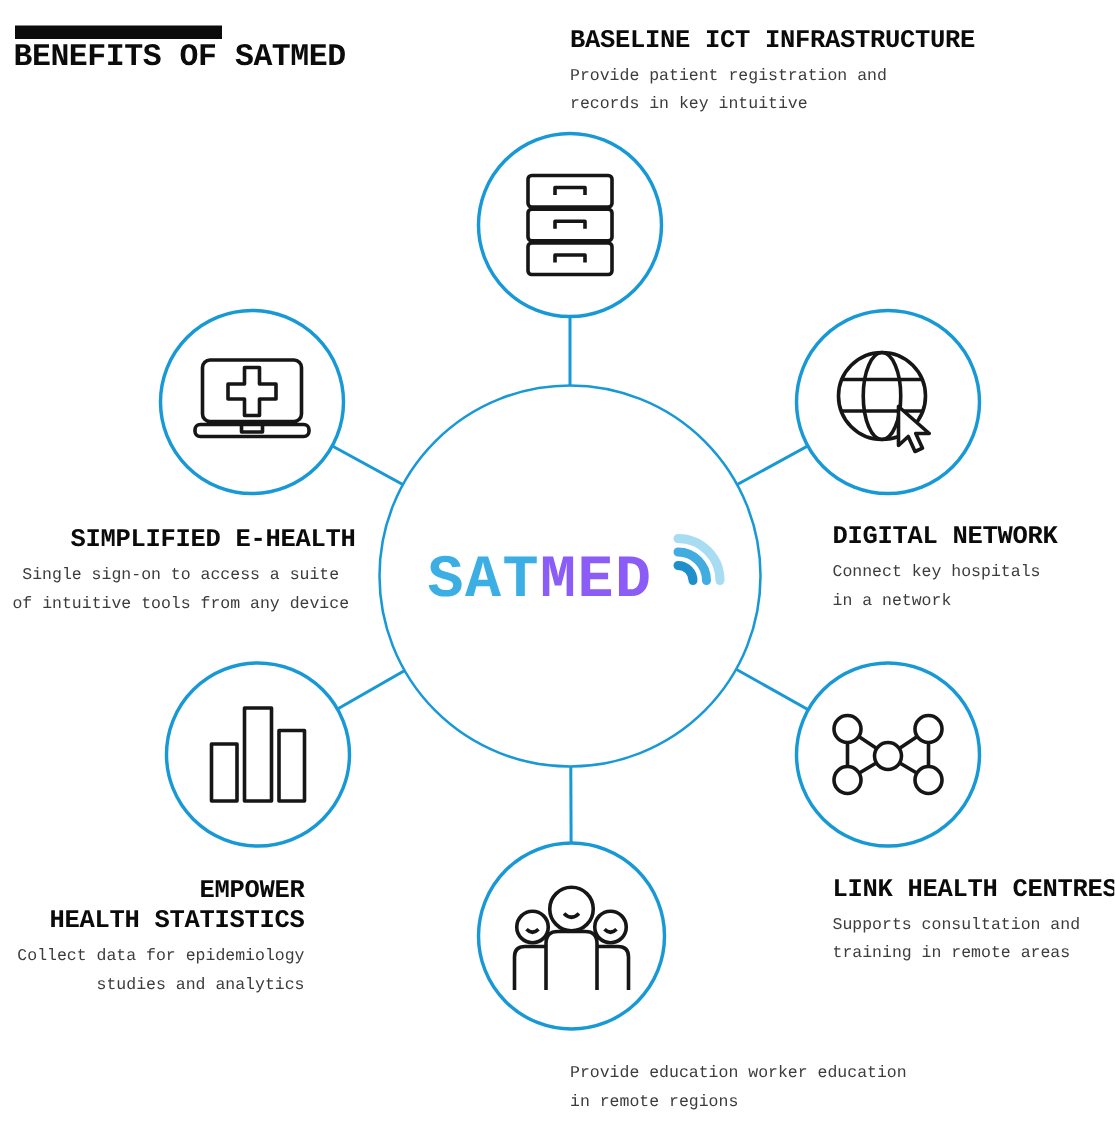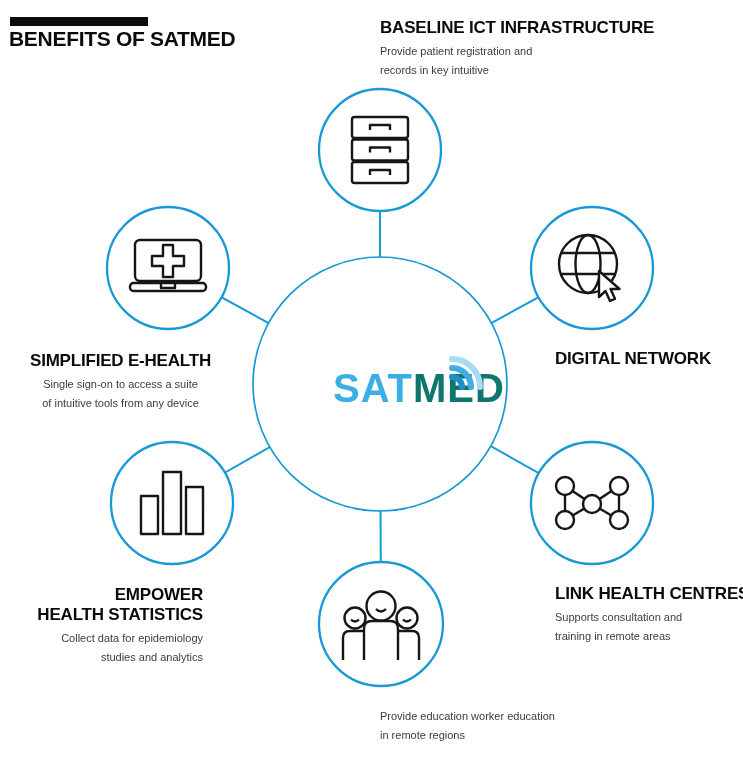--- a/index.html
+++ b/index.html
@@ -1,48 +1,48 @@
 <!DOCTYPE html>
 <html style="--accent: #1899D6; --icon: #161616; --heading: #0B0B0B; --bodytext: #3C3C3C; --logoblue: #3BAFE4; --sig1: #1F8FCC; --sig2: #41ACE0; --sig3: #A7DCF3;"><head>
 <meta charset="utf-8">
 <style>
   html,body{margin:0;padding:0;background:#fff;}
   .stage{position:relative;width:743px;height:758px;background:#fff;overflow:hidden;
-         font-family:Liberation Sans, sans-serif;border-radius:11px;}
+         font-family:Liberation Mono, monospace;border-radius:11px;}
   svg{position:absolute;left:0;top:0;}
 
   
   .link{stroke:var(--accent);stroke-width:2;fill:none;}
   .ring{fill:#fff;stroke:var(--accent);stroke-width:2.3;}
   .hubring{fill:#fff;stroke:var(--accent);stroke-width:1.7;}
   .ic{stroke:var(--icon);stroke-width:2.4;fill:none;stroke-linejoin:round;}
   .icf{stroke:var(--icon);stroke-width:2.4;fill:#fff;stroke-linejoin:round;}
 
   
   .kicker-bar{position:absolute;left:10px;top:17px;width:138px;height:9px;background:var(--heading);}
   .page-title{position:absolute;left:9px;top:27px;font-weight:700;font-size:21px;
               letter-spacing:-0.3px;color:var(--heading);white-space:nowrap;}
 
   
   .tblock{position:absolute;}
   .node-title{font-weight:700;font-size:17px;line-height:20px;letter-spacing:-0.2px;
-              color:var(--heading);white-space:nowrap;}
+              color:var(--heading);white-space:nowrap;text-align:right;}
   .node-desc{margin-top:4px;font-size:11px;line-height:19px;color:var(--bodytext);white-space:nowrap;}
   .b-baseline{left:380px;top:18px;}
   .b-digital{left:555px;top:349px;}
   .b-simplified{left:4px;top:351px;width:233px;text-align:center;}
   .b-empower{left:0px;top:585px;width:203px;text-align:right;}
   .b-link{left:555px;top:584px;}
   .b-facilitate{left:380px;top:703px;}
 
   
   .logo{position:absolute;left:285px;top:367px;width:200px;height:44px;
         font-weight:700;font-size:40px;line-height:42px;letter-spacing:1px;white-space:nowrap;}
-  .logo .sat{color:var(--logoblue);margin-left:48px;}
-  .logo .med{color:#0f766e;}
+  .logo .sat{color:var(--logoblue);}
+  .logo .med{color:#8b5cf6;}
   .sigsvg{position:absolute;left:163px;top:-16px;}
   .sig1{stroke:var(--sig1);stroke-width:6;fill:none;stroke-linecap:round;}
   .sig2{stroke:var(--sig2);stroke-width:6;fill:none;stroke-linecap:round;}
   .sig3{stroke:var(--sig3);stroke-width:6;fill:none;stroke-linecap:round;}
 </style>
 </head>
 <body>
 
 <div class="stage">
 
@@ -141,20 +141,22 @@
     <div class="node-title">BASELINE ICT INFRASTRUCTURE</div>
     <div class="node-desc">
       <div>Provide patient registration and</div>
       <div>records in key intuitive</div>
     </div>
   </div>
 
   <div class="tblock b-digital">
     <div class="node-title">DIGITAL NETWORK</div>
     <div class="node-desc">
+      <div>Connect key hospitals</div>
+      <div>in a network</div>
     </div>
   </div>
 
   <div class="tblock b-simplified">
     <div class="node-title">SIMPLIFIED E-HEALTH</div>
     <div class="node-desc">
       <div>Single sign-on to access a suite</div>
       <div>of intuitive tools from any device</div>
     </div>
   </div>

